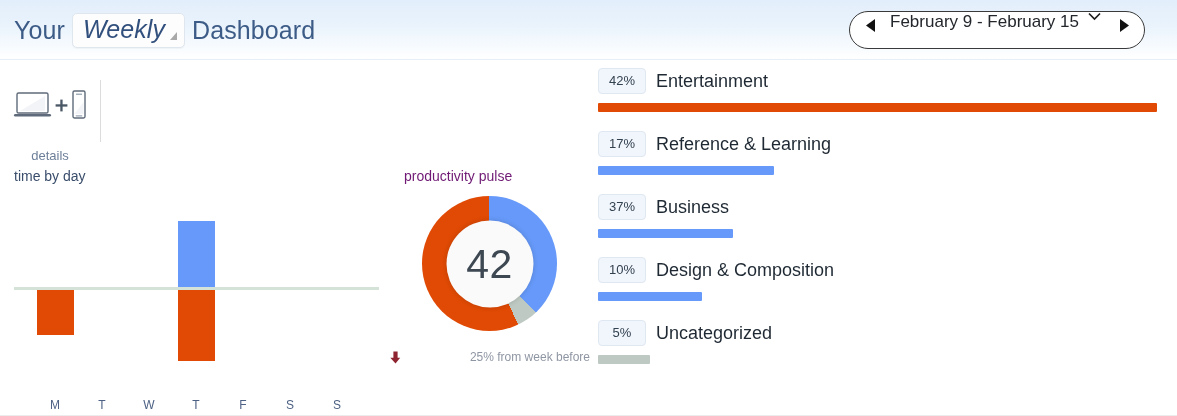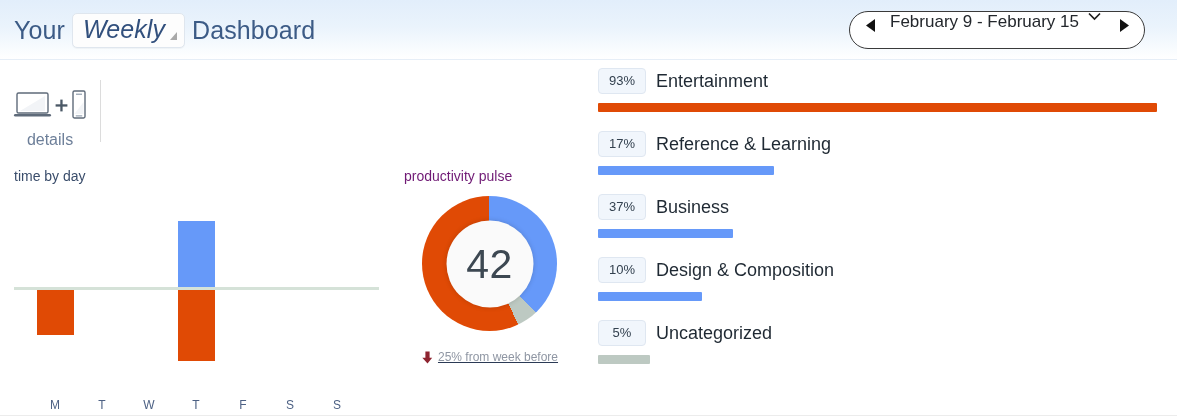--- a/index.html
+++ b/index.html
@@ -128,22 +128,22 @@
     padding-top: 10px;
   }
   .device-icons {
     display: flex;
     align-items: center;
     justify-content: center;
     gap: 2px;
     height: 34px;
   }
   .device-caption {
-    margin-top: 9px;
-    font-size: 16px;
+    margin-top: 26px;
+    font-size: 13px;
     color: #6d7f99;
     cursor: pointer;
   }
 
   .divider {
     width: 1px;
     height: 62px;
     background: #dcdcdc;
     margin-top: 2px;
   }
@@ -239,23 +239,22 @@
     color: #3d4852;
     line-height: 1;
     letter-spacing: .5px;
   }
   .pulse-foot {
     position: absolute;
     left: 0; top: 290px;
     width: 200px;
     display: flex;
     align-items: center;
-    justify-content: center;
+    justify-content: space-between;
     gap: 5px;
-    text-decoration: underline;
   }
   .pulse-foot .arrow { display: flex; align-items: center; }
   .pulse-foot .txt {
     font-size: 12px;
     color: #8f96a3;
     white-space: nowrap;
   }
 
   
   .right-col {
@@ -396,21 +395,21 @@
             </svg>
           </span>
           <span class="txt">25% from week before</span>
         </div>
       </div>
     </div>
 
     <div class="right-col">
         <div class="cat-row" style="top: 8px;">
           <div class="cat-head">
-            <span class="cat-pct">93%</span>
+            <span class="cat-pct">42%</span>
             <span class="cat-name">Entertainment</span>
           </div>
           <div class="cat-track">
             <div class="cat-bar" style="width: 100%; background: rgb(224, 74, 5);"></div>
           </div>
         </div>
         <div class="cat-row" style="top: 71px;">
           <div class="cat-head">
             <span class="cat-pct">17%</span>
             <span class="cat-name">Reference &amp; Learning</span>

